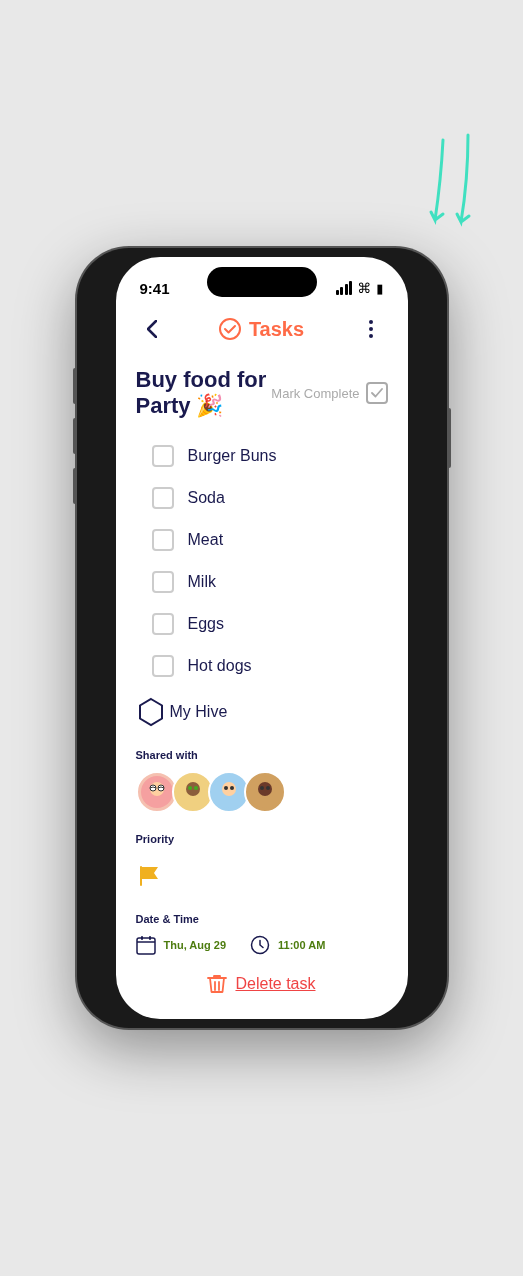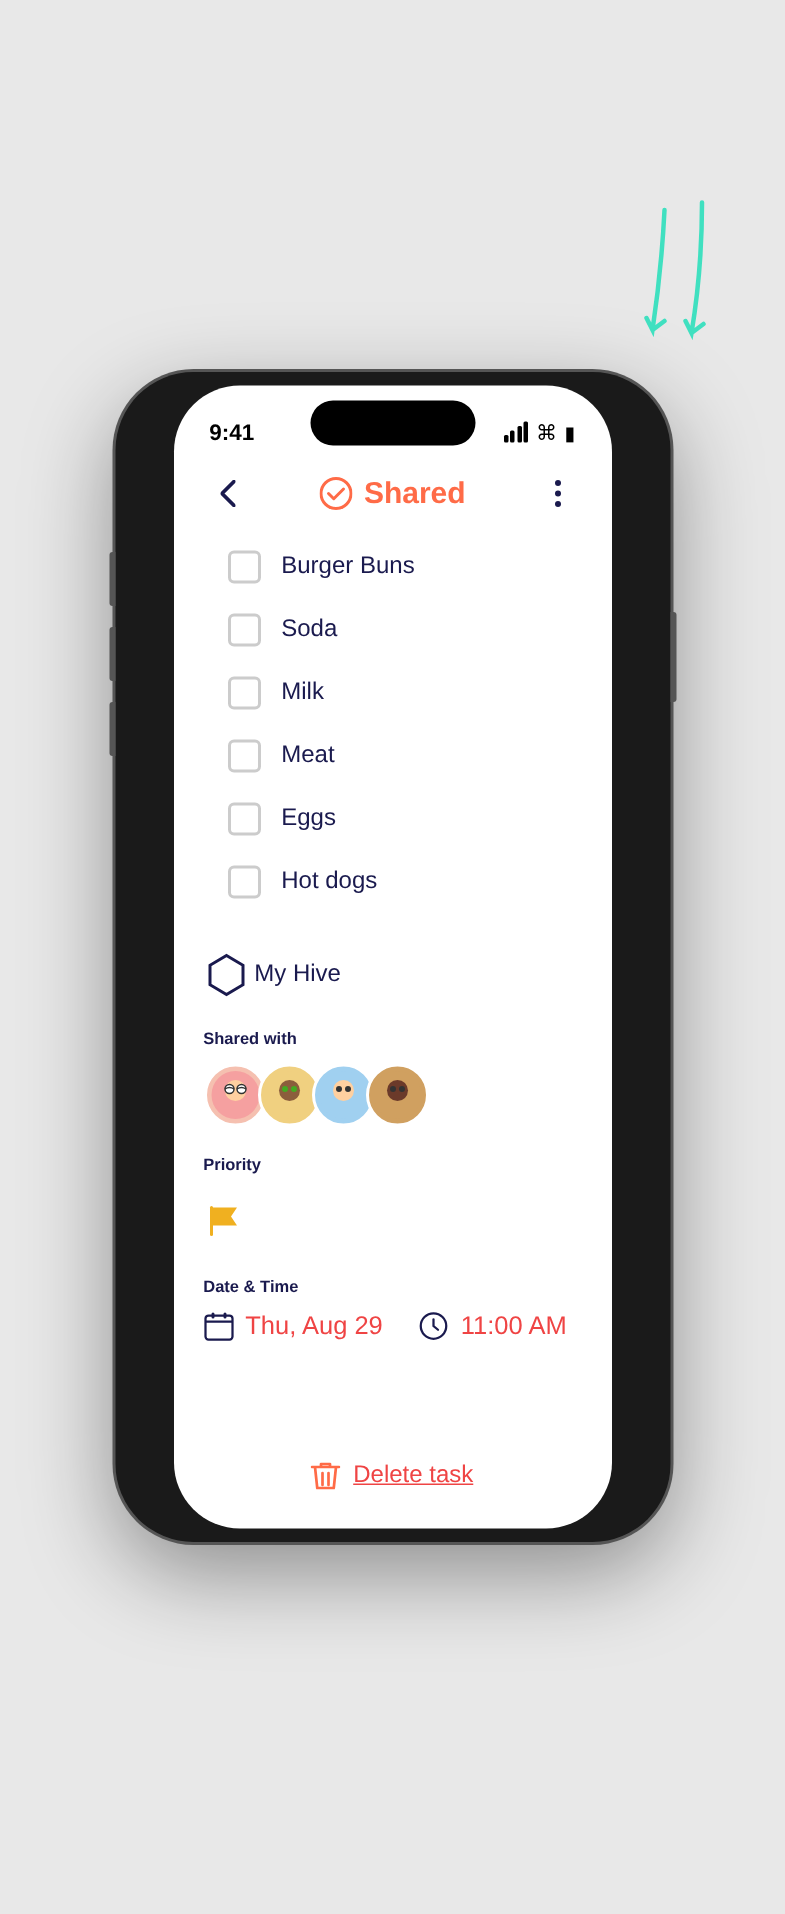--- a/index.html
+++ b/index.html
@@ -326,23 +326,23 @@
       align-items: center;
       gap: 8px;
     }
 
     .datetime-icon {
       width: 20px;
       height: 20px;
     }
 
     .datetime-text {
-      font-size: 17px;
-      color: #ef4444;
-      font-weight: 400;
+      font-size: 11px;
+      color: #4d7c0f;
+      font-weight: 700;
     }
 
     
     .delete-section {
       margin-top: auto;
       padding: 10px 20px 24px;
       display: flex;
       justify-content: center;
       align-items: center;
       gap: 8px;
@@ -409,48 +409,59 @@
           <div class="back-btn">
             <svg width="10" height="18" viewBox="0 0 10 18" fill="none">
               <path d="M9 1L1 9L9 17" stroke="#1a1a4e" stroke-width="2.5" stroke-linecap="round" stroke-linejoin="round"></path>
             </svg>
           </div>
           <div class="header-title-wrap">
             <svg class="header-check-icon" viewBox="0 0 22 22" fill="none">
               <circle cx="11" cy="11" r="10" stroke="#ff6b47" stroke-width="2"></circle>
               <path d="M6 11L9.5 14.5L16 8" stroke="#ff6b47" stroke-width="2" stroke-linecap="round" stroke-linejoin="round"></path>
             </svg>
-            <span class="header-title">Shared</span>
+            <span class="header-title">Tasks</span>
           </div>
           <div class="more-btn">
             <svg width="4" height="18" viewBox="0 0 4 18" fill="none">
               <circle cx="2" cy="2" r="2" fill="#1a1a4e"></circle>
               <circle cx="2" cy="9" r="2" fill="#1a1a4e"></circle>
               <circle cx="2" cy="16" r="2" fill="#1a1a4e"></circle>
             </svg>
           </div>
         </div>
 
+        <div class="task-title-row">
+          <span class="task-title-text">Buy food for Party 🎉</span>
+          <div class="mark-complete-btn">
+            <span class="mark-complete-label">Mark Complete</span>
+            <div class="mark-complete-checkbox">
+              <svg width="12" height="10" viewBox="0 0 12 10" fill="none">
+                <path d="M1 5L4.5 8.5L11 1" stroke="#aaa" stroke-width="1.8" stroke-linecap="round" stroke-linejoin="round"></path>
+              </svg>
+            </div>
+          </div>
+        </div>
 
         <div class="checklist">
           <div class="checklist-item">
             <div class="check-box"></div>
             <span class="check-label">Burger Buns</span>
           </div>
           <div class="checklist-item">
             <div class="check-box"></div>
             <span class="check-label">Soda</span>
           </div>
           <div class="checklist-item">
             <div class="check-box"></div>
-            <span class="check-label">Milk</span>
+            <span class="check-label">Meat</span>
           </div>
           <div class="checklist-item">
             <div class="check-box"></div>
-            <span class="check-label">Meat</span>
+            <span class="check-label">Milk</span>
           </div>
           <div class="checklist-item">
             <div class="check-box"></div>
             <span class="check-label">Eggs</span>
           </div>
           <div class="checklist-item">
             <div class="check-box"></div>
             <span class="check-label">Hot dogs</span>
           </div>
         </div>

